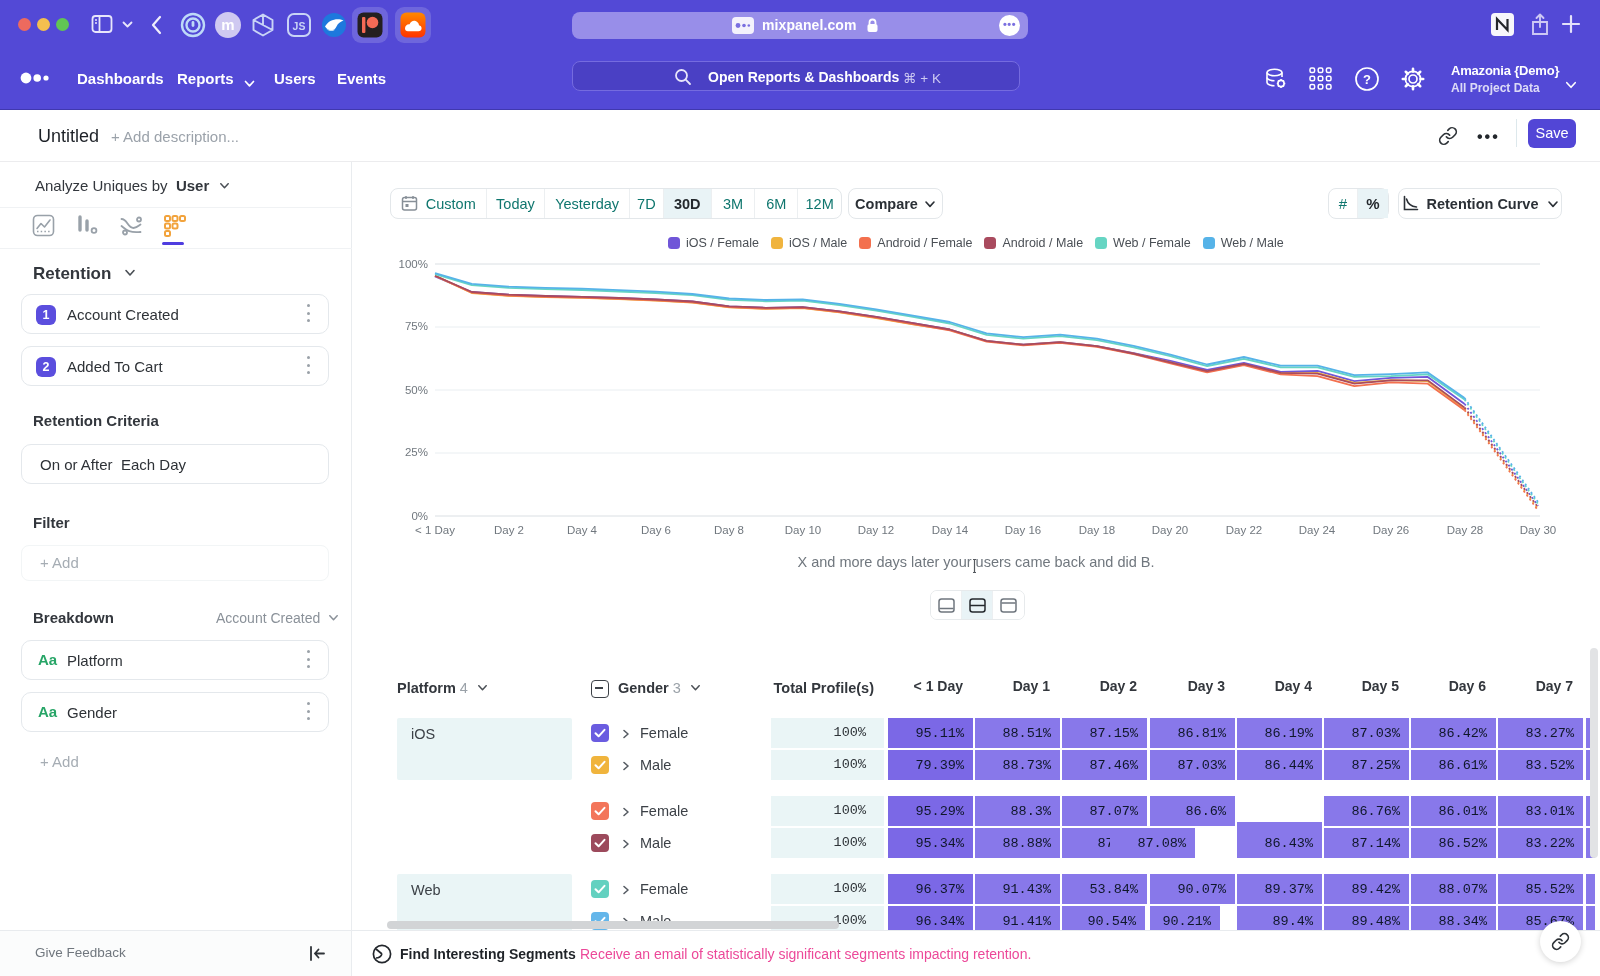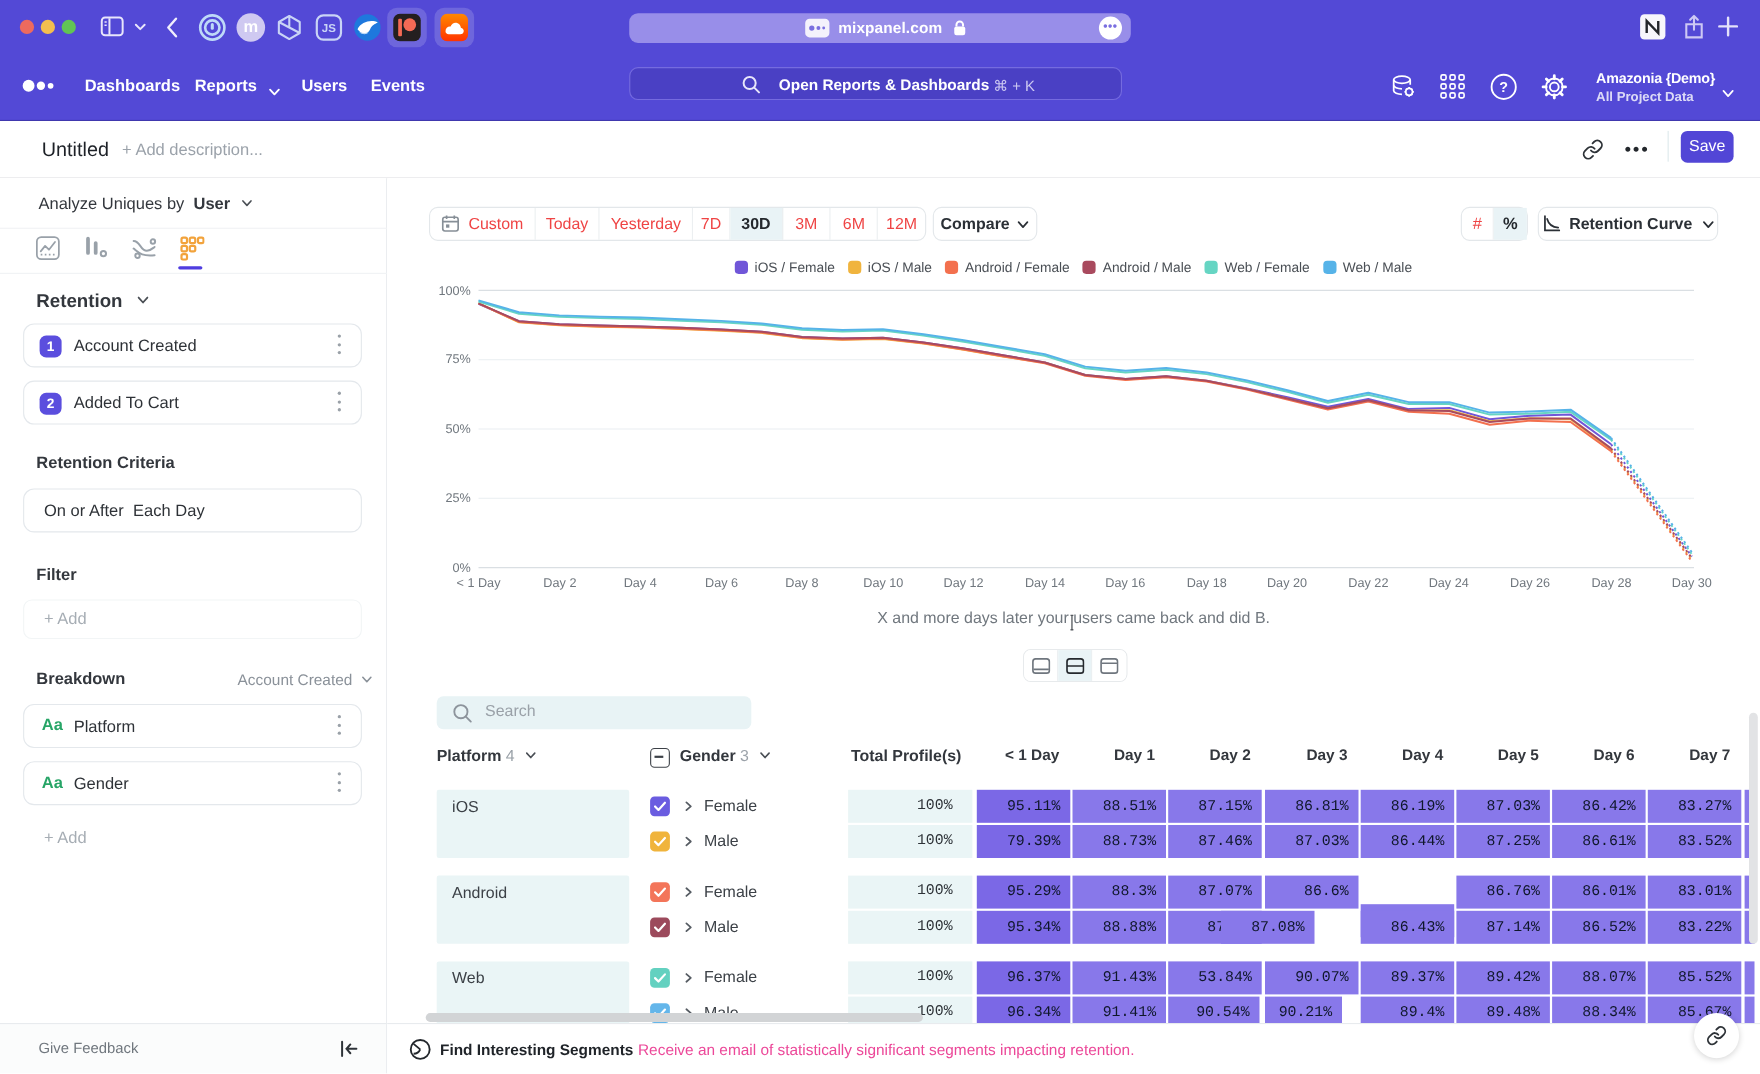--- a/index.html
+++ b/index.html
@@ -37,21 +37,21 @@
   .cardtxt { position:absolute; left:45px; top:11px; font-size:15px; color:#2e3237; }
   .vdots { position:absolute; right:18px; top:9px; width:3px; }
   .vdots i { display:block; width:3px; height:3px; border-radius:50%; background:#9aa1a8; margin-bottom:4.5px; }
   .aa { position:absolute; left:16px; top:10px; font-size:15px; font-weight:700; color:#27a567; }
   .addrow { position:absolute; left:21px; width:308px; height:36px; border:1px solid #f2f5f6; border-radius:8px; }
   .addtxt { position:absolute; left:18px; top:8px; color:#a6adb4; font-size:15px; }
   .sbfoot { position:absolute; left:0; top:930px; width:352px; height:46px; background:#fbfcfc; border-top:1px solid #e8ebee; border-right:1px solid #e9ecef; }
   
   .main { position:absolute; left:352px; top:162px; width:1248px; height:768px; background:#fff; }
   .seg { position:absolute; top:26px; height:31px; border:1px solid #e3e7ea; border-radius:8px; background:#fff; display:flex; align-items:center; }
-  .seg .s { height:100%; display:flex; align-items:center; justify-content:center; color:#ef4444; font-size:14.5px; border-right:1px solid #eceff1; padding:0 0; }
+  .seg .s { height:100%; display:flex; align-items:center; justify-content:center; color:#0f766e; font-size:14.5px; border-right:1px solid #eceff1; padding:0 0; }
   .seg .s:last-child { border-right:none; }
   .seg .sel { background:#e9f3f6; color:#24282d; font-weight:700; }
   .btn { position:absolute; top:26px; height:31px; border:1px solid #e3e7ea; border-radius:8px; background:#fff; display:flex; align-items:center; justify-content:center; color:#2b3036; font-size:14.5px; font-weight:700; }
   .legend { position:absolute; left:316px; top:74px; display:flex; gap:12px; }
   .legend .it { display:flex; align-items:center; gap:6px; font-size:12.5px; color:#4a4f55; white-space:nowrap; }
   .legend .sw { width:12px; height:12px; border-radius:3.5px; flex:0 0 12px; }
   .ax { font-size:11.5px; fill:#70777e; font-family:"Liberation Sans",sans-serif; }
   .caption { position:absolute; left:0; top:392px; width:1248px; text-align:center; color:#70777e; font-size:14.5px; }
   .toggles { position:absolute; left:578px; top:428px; display:flex; border:1px solid #e7eaec; border-radius:7px; overflow:hidden; }
   .toggles .t { width:31px; height:28px; display:flex; align-items:center; justify-content:center; background:#fff; border-right:1px solid #eceff1;}
@@ -439,27 +439,20 @@
           <line x1="1" y1="7.5" x2="16" y2="7.5"></line>
         </svg>
       </div>
     <div class="t">
         <svg width="17" height="15" viewBox="0 0 17 15" fill="none" stroke="#6f767e" stroke-width="1.5">
           <rect x="1" y="1" width="15" height="13" rx="2.5"></rect>
           <line x1="1.5" y1="5" x2="15.5" y2="5"></line>
         </svg>
       </div>
   </div>
-  <div class="searchbox">
-    <svg style="position:absolute; left:14px; top:6px" width="19" height="19" viewBox="0 0 19 19">
-        <circle cx="8" cy="8" r="6" fill="none" stroke="#8d949c" stroke-width="1.7"></circle>
-        <line x1="12.5" y1="12.5" x2="17" y2="17" stroke="#8d949c" stroke-width="1.7" stroke-linecap="round"></line>
-      </svg>
-    <span>Search</span>
-  </div>
 
   <div class="th" style="left:45px;">Platform <span class="thnum">4</span>
     <svg style="margin-left:5px" width="11" height="11" viewBox="0 0 12 12">
         <path d="M2 4 6 8.4 10 4" fill="none" stroke="#4a4f55" stroke-width="1.6" stroke-linecap="round" stroke-linejoin="round"></path>
       </svg>
   </div>
   <div style="position:absolute; left:239px; top:518px; width:18px; height:18px; border:1.8px solid #3c4147; border-radius:4px;">
       <div style="position:absolute; left:3px; top:6.2px; width:8px; height:1.8px; background:#3c4147;"></div>
     </div>
   <div class="th" style="left:266px;">Gender <span class="thnum">3</span>
@@ -511,23 +504,20 @@
     </div>
 <div class="vcell" style="left:536px;top:588px;width:85px;height:30px;background:#7b68e6">79.39%</div>
 <div class="vcell" style="left:623px;top:588px;width:85px;height:30px;background:#8878ea">88.73%</div>
 <div class="vcell" style="left:710px;top:588px;width:85px;height:30px;background:#8878ea">87.46%</div>
 <div class="vcell" style="left:798px;top:588px;width:85px;height:30px;background:#8878ea">87.03%</div>
 <div class="vcell" style="left:885px;top:588px;width:85px;height:30px;background:#8878ea">86.44%</div>
 <div class="vcell" style="left:972px;top:588px;width:85px;height:30px;background:#8878ea">87.25%</div>
 <div class="vcell" style="left:1059px;top:588px;width:85px;height:30px;background:#8878ea">86.61%</div>
 <div class="vcell" style="left:1146px;top:588px;width:85px;height:30px;background:#8878ea">83.52%</div>
 <div class="vcell" style="left:1234px;top:588px;width:6px;height:30px;background:#8878ea"></div>
-<div class="pcell" style="left:45px;top:634px;width:175px;height:62px">
-      <span>Android</span>
-    </div>
 <div class="cb" style="left:239px;top:640px;background:#f3755a"><svg width="18" height="18" viewBox="0 0 18 18">
         <path d="M4.5 9.2 7.6 12.3 13.5 5.8" fill="none" stroke="#fff" stroke-width="2" stroke-linecap="round" stroke-linejoin="round"></path>
       </svg></div>
 <div class="rchev" style="left:268px;top:642px"><svg width="12" height="12" viewBox="0 0 12 12">
         <path d="M4 2.5 8 6 4 9.5" fill="none" stroke="#565c63" stroke-width="1.6" stroke-linecap="round" stroke-linejoin="round"></path>
       </svg></div>
 <div class="glabel" style="left:288px;top:634px;height:30px">Female</div>
 <div class="tcell" style="left:419px;top:634px;width:113px;height:30px">
       <span>100%</span>
     </div>

